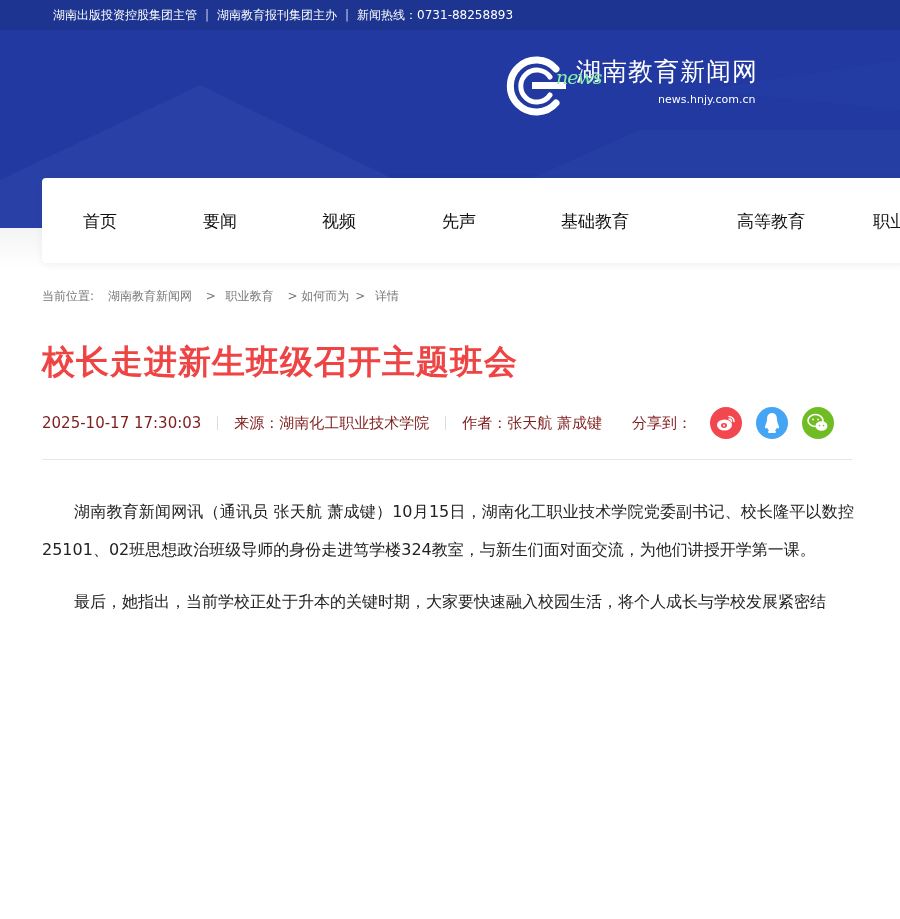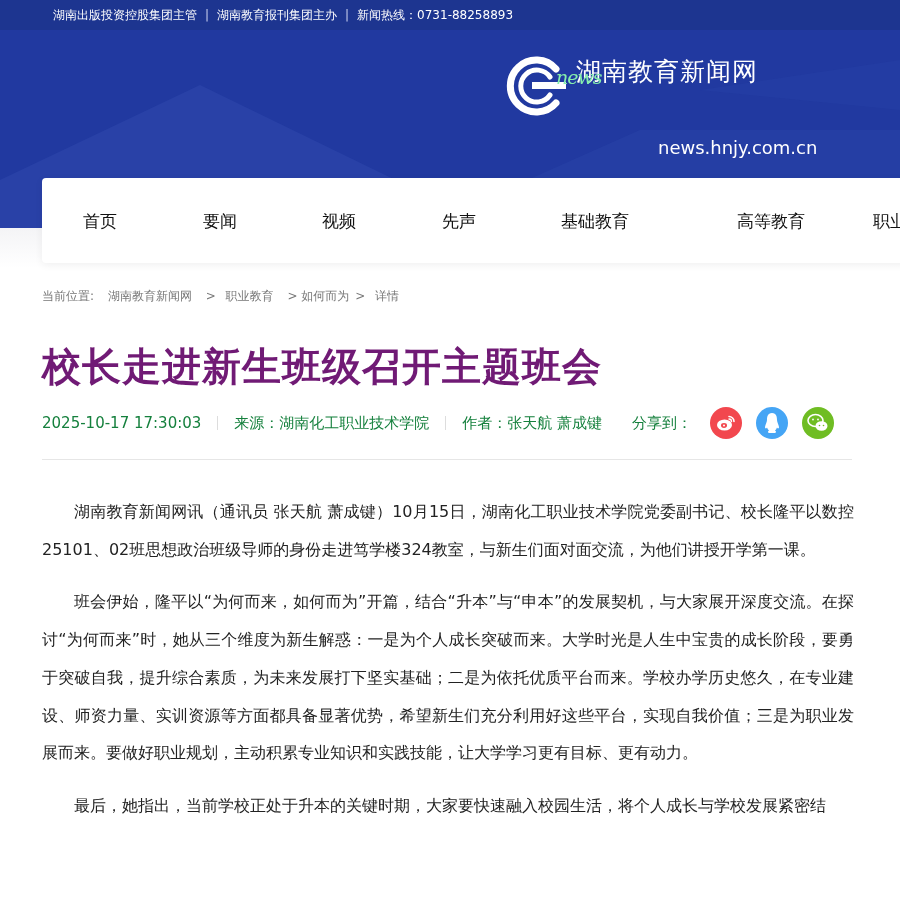--- a/index.html
+++ b/index.html
@@ -10,34 +10,34 @@
   .topbar-inner { position:absolute; left:53px; top:0; height:30px; display:flex; align-items:center; font-size:12px; color:#ffffff; }
   .topbar-sep { margin:0 8px; color:#c8d0ee; font-size:12px; }
 
   .hero { position:absolute; left:0; top:30px; width:900px; height:198px; background:#2139a0; overflow:hidden; }
   .hero svg.bg { position:absolute; left:0; top:0; }
 
   .logo { position:absolute; left:506px; top:52px; width:290px; height:66px; }
   .logo-mark { position:absolute; left:0; top:3px; width:62px; height:62px; }
   .logo-cn { position:absolute; left:70px; top:3px; font-size:25px; color:#fff; letter-spacing:1px; font-weight:normal; }
   .logo-news { position:absolute; left:50px; top:14px; font-family:"DejaVu Serif","Liberation Serif",serif; font-style:italic; font-size:19px; color:#86efac; letter-spacing:-1px; }
-  .logo-url { position:absolute; left:152px; top:41px; font-size:18px; color:#fff;margin-top:44px; }
+  .logo-url { position:absolute; left:152px; top:41px; font-size:11px; color:#fff; }
 
   .gray-band { position:absolute; left:0; top:228px; width:900px; height:40px; background:linear-gradient(#f4f4f6, #ffffff); }
 
   .nav { position:absolute; left:42px; top:178px; width:880px; height:85px; background:#fff; border-radius:4px; box-shadow:0 2px 8px rgba(0,0,0,0.06); }
   .nav-item { position:absolute; top:32px; font-size:17px; color:#111; white-space:nowrap; cursor:pointer; }
 
   .crumb { position:absolute; left:42px; top:288px; font-size:12px; color:#777; white-space:nowrap; }
   .crumb span { margin-right:4px; }
   .crumb .gt { margin:0 6px; }
 
-  .title { position:absolute; left:42px; top:340px; font-size:39px; font-weight:bold; color:#701a75; letter-spacing:1px; white-space:nowrap; }
+  .title { position:absolute; left:42px; top:340px; font-size:33px; font-weight:bold; color:#ef4444; letter-spacing:1px; white-space:nowrap; }
 
-  .meta { position:absolute; left:42px; top:410px; width:810px; height:26px; font-size:15px; color:#15803d; display:flex; align-items:center; white-space:nowrap; }
+  .meta { position:absolute; left:42px; top:410px; width:810px; height:26px; font-size:15px; color:#7f1d1d; display:flex; align-items:center; white-space:nowrap; }
   .meta .vsep { display:inline-block; width:1px; height:14px; background:#ddd; margin:0 16px; }
   .share-label { margin-left:30px; margin-right:18px; }
   .share-icon { width:32px; height:32px; border-radius:50%; display:inline-flex; align-items:center; justify-content:center; margin-right:14px; cursor:pointer; }
 
   .divider { position:absolute; left:42px; top:459px; width:810px; height:1px; background:#e6e6e6; }
 
   .article { position:absolute; left:42px; top:493px; width:812px; font-size:16px; color:#222; line-height:37.7px; }
   .article p { text-indent:32px; margin-bottom:15px; text-align:justify; }
 </style>
 </head>
@@ -130,15 +130,14 @@
       <circle cx="12.5" cy="12.5" r="0.8" fill="#6fbd23"></circle>
       <circle cx="16.5" cy="12.5" r="0.8" fill="#6fbd23"></circle>
     </svg>
   </span>
 </div>
 
 <div class="divider"></div>
 
 <div class="article">
   <p>湖南教育新闻网讯（通讯员 张天航 萧成键）10月15日，湖南化工职业技术学院党委副书记、校长隆平以数控25101、02班思想政治班级导师的身份走进笃学楼324教室，与新生们面对面交流，为他们讲授开学第一课。</p>
-  <p>班会伊始，隆平以“为何而来，如何而为”开篇，结合“升本”与“申本”的发展契机，与大家展开深度交流。在探讨“为何而来”时，她从三个维度为新生解惑：一是为个人成长突破而来。大学时光是人生中宝贵的成长阶段，要勇于突破自我，提升综合素质，为未来发展打下坚实基础；二是为依托优质平台而来。学校办学历史悠久，在专业建设、师资力量、实训资源等方面都具备显著优势，希望新生们充分利用好这些平台，实现自我价值；三是为职业发展而来。要做好职业规划，主动积累专业知识和实践技能，让大学学习更有目标、更有动力。</p>
   <p>最后，她指出，当前学校正处于升本的关键时期，大家要快速融入校园生活，将个人成长与学校发展紧密结</p>
 </div>
 
 </body></html>

